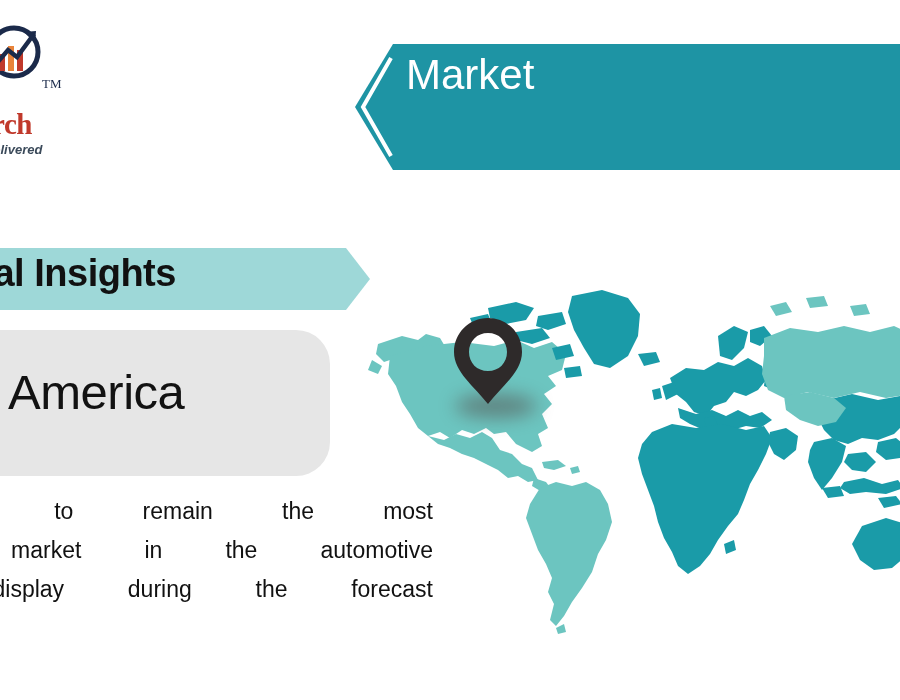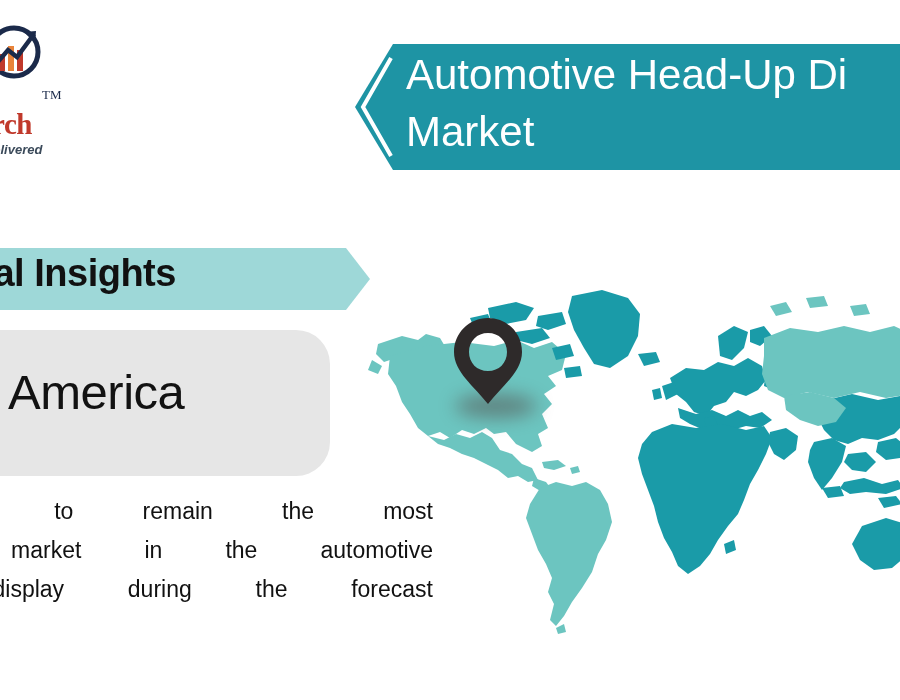--- a/index.html
+++ b/index.html
@@ -12,21 +12,21 @@
   }
 
   
   #logo {
     position:absolute;
     left:-58px; top:20px;
     width:160px; height:130px;
   }
   #logo-mark { position:absolute; left:44px; top:4px; width:56px; height:56px; }
   #logo-tm {
-    position:absolute; left:100px; top:67px;
+    position:absolute; left:100px; top:56px;
     font-family:"Liberation Serif", serif;
     font-size:13px; color:#1b2a4a;
   }
   #logo-research {
     position:absolute; left:0px; top:88px;
     font-family:"Liberation Serif", serif;
     font-size:29px; font-weight:700; color:#c0392b;
     letter-spacing:-0.4px; white-space:nowrap;
   }
   #logo-tag {
@@ -142,21 +142,20 @@
   <span id="logo-tm">TM</span>
   <span id="logo-research">esearch</span>
   <span id="logo-tag">sights Delivered</span>
 </div>
 
 <div id="title-banner"></div>
 <svg id="title-notch" viewBox="0 0 34 102">
   <path d="M32 2 L4 51 L32 100" fill="none" stroke="#ffffff" stroke-width="4"></path>
 </svg>
 <div id="title-text">
-  <span>Automotive Head-Up Di</span>
   <span id="title-line2">Market</span>
 </div>
 
 <div id="insights-banner"></div>
 <div id="insights-label">ional Insights</div>
 
 <div id="region-card"></div>
 <div id="region-name">rth America</div>
 
 <div id="body-copy">

